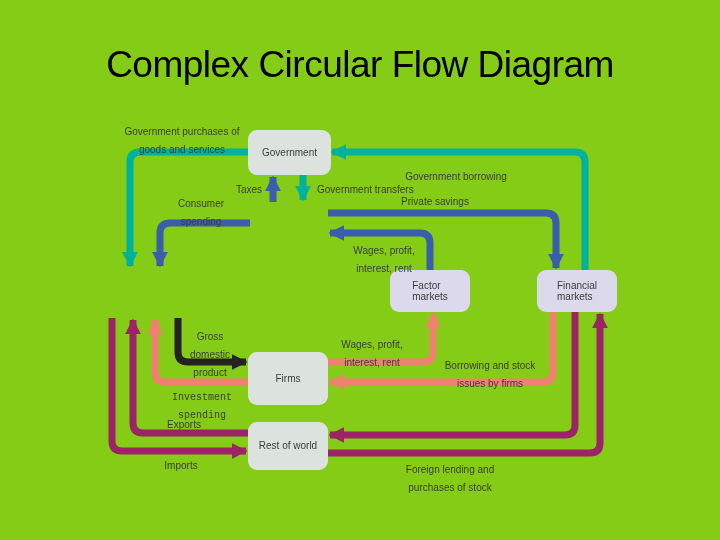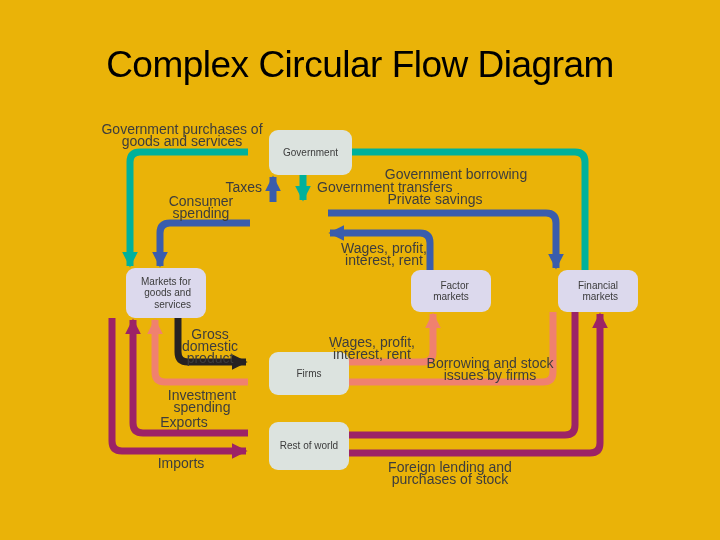--- a/index.html
+++ b/index.html
@@ -1,56 +1,56 @@
 <!DOCTYPE html>
 <html><head>
 <meta charset="utf-8">
 <style>
   html,body{margin:0;padding:0;background:#fff;}
   .slide{
-    position:relative;width:720px;height:540px;background:#eab308;overflow:hidden;
+    position:relative;width:720px;height:540px;background:#84cc16;overflow:hidden;
     font-family:"Liberation Sans","DejaVu Sans",sans-serif;
   }
   .title{
     position:absolute;left:0;top:44px;width:720px;text-align:center;
     font-size:37px;font-weight:400;color:#000;letter-spacing:-0.5px;
   }
   .diagram-svg{position:absolute;left:0;top:0;width:720px;height:540px;z-index:1;}
   .flow{fill:none;stroke-width:7;}
   .node{
     position:absolute;z-index:2;border-radius:9px;
     display:flex;align-items:center;justify-content:center;
-    font-size:10px;line-height:11.5px;color:#3b3b3b;text-align:right;white-space:pre-line;margin-left:21px;
+    font-size:10px;line-height:11.5px;color:#3b3b3b;text-align:left;white-space:pre-line;
   }
   .node.gray{background:#dce3df;}
   .node.lavender{background:#dcd9ed;}
   .n-government{left:248px;top:130px;width:83px;height:45px;}
   .n-households{left:250px;top:202px;width:78px;height:41px;}
   .n-markets{left:105px;top:268px;width:80px;height:50px;}
   .n-factor{left:390px;top:270px;width:80px;height:42px;}
   .n-financial{left:537px;top:270px;width:80px;height:42px;}
-  .n-firms{left:248px;top:352px;width:80px;height:43px;}
+  .n-firms{left:248px;top:352px;width:80px;height:53px;}
   .n-rest{left:248px;top:422px;width:80px;height:48px;}
   .lbl{
-    position:absolute;z-index:3;font-size:14px;line-height:12px;color:#3d3d3d;
+    position:absolute;z-index:3;font-size:10px;line-height:18px;color:#3d3d3d;
     white-space:pre-line;text-align:center;transform:translateX(-50%);
   }
   .lbl.anchor-left{transform:none;text-align:left;}
   .lbl.anchor-right{transform:translateX(-100%);text-align:right;}
   .l-gov-purchases{left:182px;top:123px;}
   .l-gov-borrowing{left:456px;top:136px;margin-top:32px;}
   .l-taxes{left:262px;top:181px;}
   .l-gov-transfers{left:317px;top:181px;}
   .l-consumer{left:201px;top:195px;}
   .l-private-savings{left:435px;top:193px;}
   .l-wages-upper{left:384px;top:242px;}
   .l-wages-lower{left:372px;top:336px;}
   .l-gdp{left:210px;top:328px;}
   .l-borrowing-firms{left:490px;top:357px;}
-  .l-investment{left:202px;top:389px;}
+  .l-investment{left:202px;top:389px;font-family:Liberation Mono, monospace;}
   .l-exports{left:184px;top:416px;}
   .l-imports{left:181px;top:457px;}
   .l-foreign-borrowing{left:450px;top:407px;}
   .l-foreign-lending{left:450px;top:461px;}
 </style>
 </head>
 <body>
 
 <div class="slide">
 
@@ -88,25 +88,20 @@
     <path class="flow" d="M178 318 L178 352 Q178 362 188 362 L246 362" marker-end="url(#arrow-black)" stroke="#262223"></path>
     <path class="flow" d="M248 433 L143 433 Q133 433 133 423 L133 320" marker-end="url(#arrow-magenta)" stroke="#9c2366"></path>
     <path class="flow" d="M112 318 L112 441 Q112 451 122 451 L246 451" marker-end="url(#arrow-magenta)" stroke="#9c2366"></path>
     <path class="flow" d="M575 312 L575 425 Q575 435 565 435 L330 435" marker-end="url(#arrow-magenta)" stroke="#9c2366"></path>
     <path class="flow" d="M328 453 L590 453 Q600 453 600 443 L600 314" marker-end="url(#arrow-magenta)" stroke="#9c2366"></path>
   </svg>
 
   <div class="node gray n-government">
     <span>Government</span>
   </div>
-  <div class="node lavender n-markets">
-    <span>Markets for
-goods and
-services</span>
-  </div>
   <div class="node lavender n-factor">
     <span>Factor
 markets</span>
   </div>
   <div class="node lavender n-financial">
     <span>Financial
 markets</span>
   </div>
   <div class="node gray n-firms">
     <span>Firms</span>

